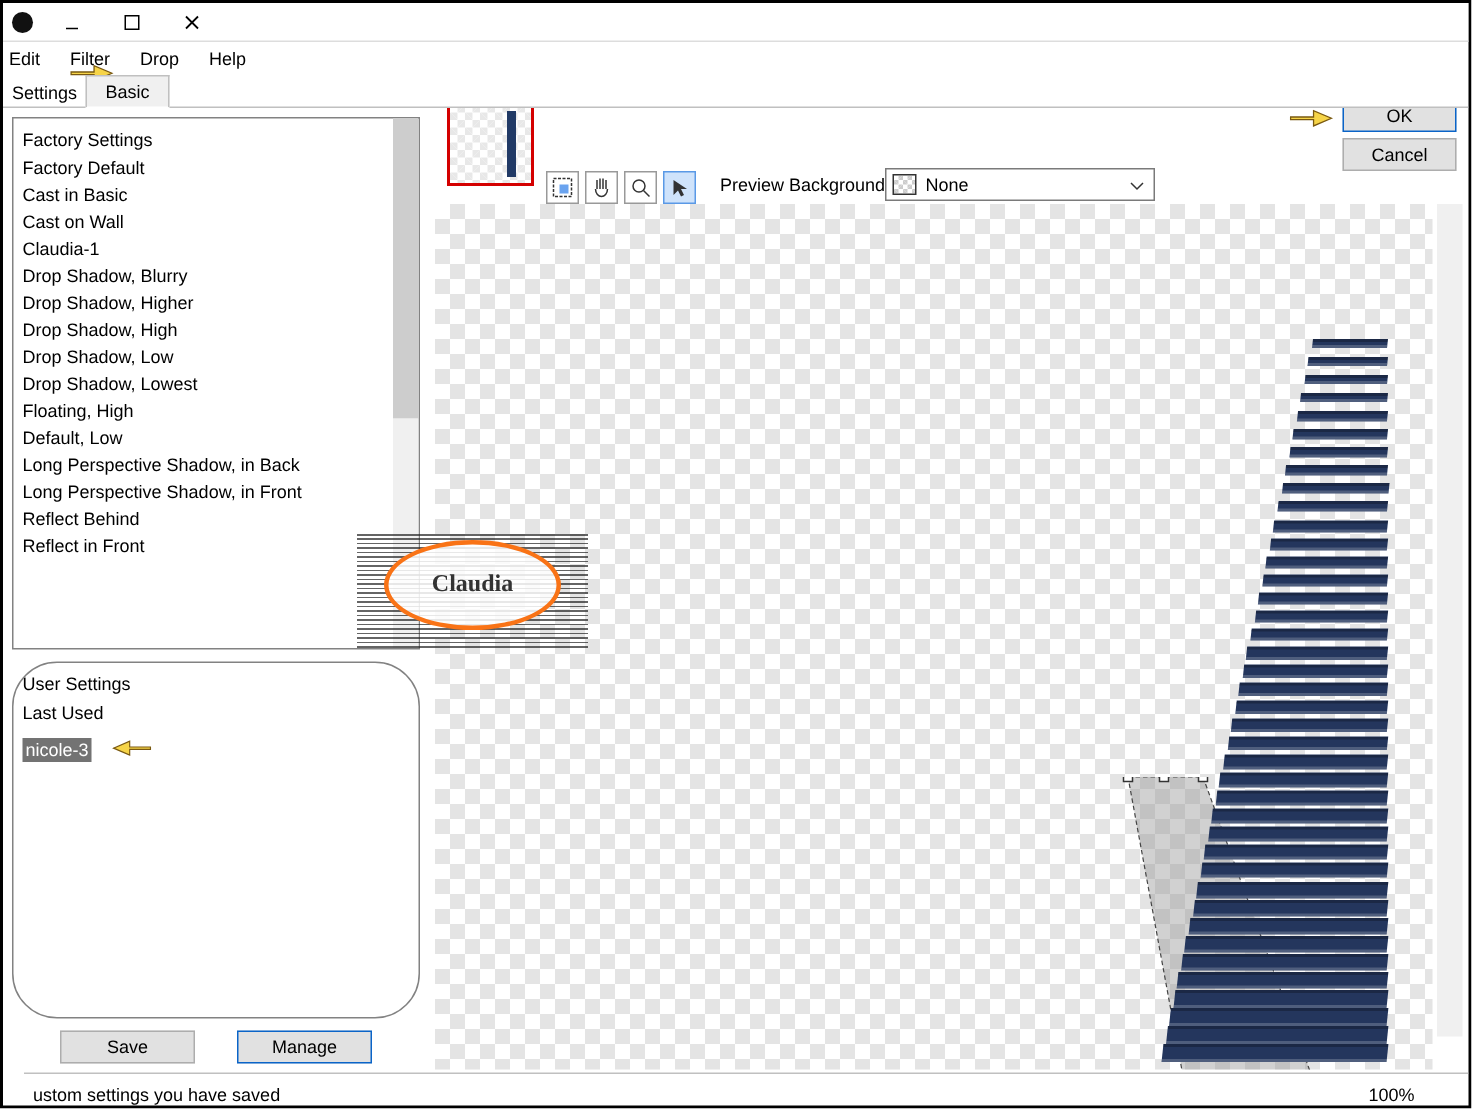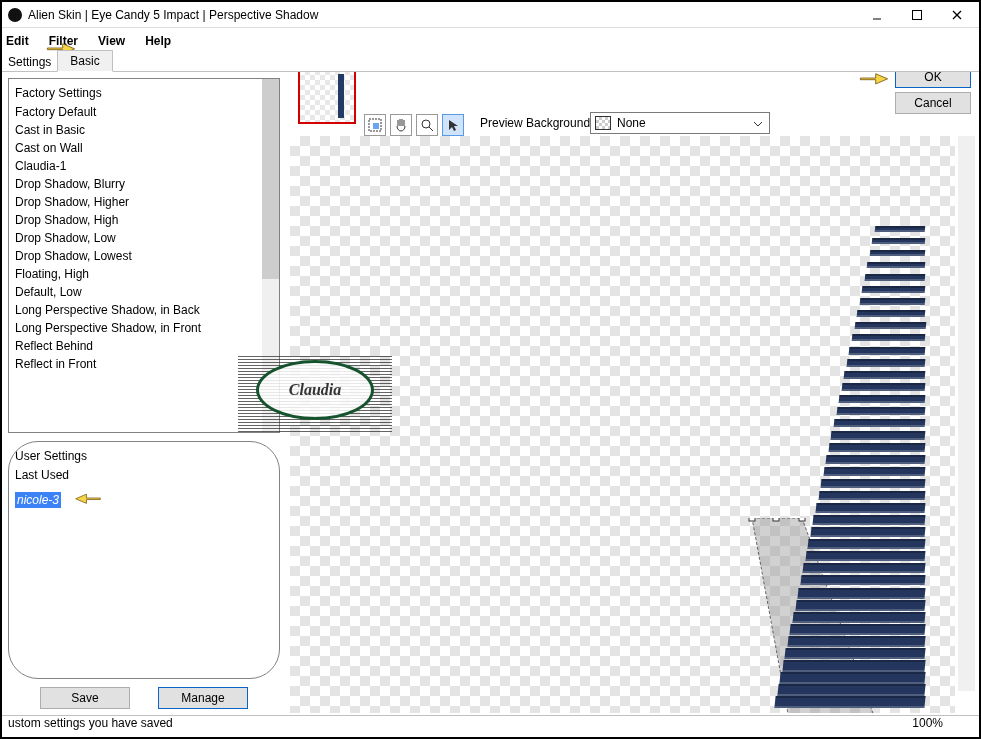--- a/index.html
+++ b/index.html
@@ -3,32 +3,32 @@
 <meta charset="utf-8">
 <style>
   * { box-sizing: border-box; font-family: "Segoe UI", Tahoma, sans-serif; font-size: 12px; }
   body { margin: 0; padding: 0; background: #fff; }
   .window { width: 981px; height: 739px; border: 2px solid #000; background: #fff; position: relative; display: flex; flex-direction: column; overflow: hidden; }
   .titlebar { height: 26px; display: flex; align-items: center; padding: 0 2px 0 6px; background: #fff; border-bottom: 1px solid #ddd; }
   .titlebar .icon { width: 14px; height: 14px; background: #111; border-radius: 50%; margin-right: 6px; }
   .titlebar .title { flex: 1; }
   .winbtn { width: 40px; height: 24px; display: flex; align-items: center; justify-content: center; }
   .winbtn svg { width: 12px; height: 12px; }
-  .menubar { height: 22px; display: flex; align-items: flex-end; padding: 0 4px; font-weight: bold; }
+  .menubar { height: 22px; display: flex; align-items: center; padding: 0 4px; }
   .menubar .item { padding: 2px 10px; }
   .tabsrow { height: 22px; display: flex; align-items: flex-end; padding: 0 4px; border-bottom: 1px solid #c0c0c0; }
   .tab-label { padding: 4px 6px 2px 2px; }
   .tab { padding: 3px 12px; background: #f0f0f0; border: 1px solid #c0c0c0; border-bottom: 1px solid #fff; position: relative; top: 1px; }
   .body { flex: 1; display: flex; position: relative; overflow: hidden; }
   .left { width: 284px; display: flex; flex-direction: column; padding: 6px 6px 2px 6px; }
   .listbox { border: 1px solid #828282; background: #fff; position: relative; overflow: hidden; display: flex; }
   .list-content { flex: 1; padding: 4px 2px 4px 6px; }
   .list-header { font-weight: normal; padding: 3px 0; }
   .list-item { padding: 2px 0; white-space: nowrap; }
-  .list-item.selected { background: #3b82f6; color: #fff; display: inline-block; padding: 1px 2px; font-style: italic; }
+  .list-item.selected { background: #737373; color: #fff; display: inline-block; padding: 1px 2px; }
   .scroll { width: 17px; background: #f0f0f0; display: flex; flex-direction: column; }
   .scroll .track { flex: 1; background: #f0f0f0; }
   .scroll .thumb { width: 100%; background: #cdcdcd; }
   .buttons-row { display: flex; justify-content: center; gap: 28px; padding: 8px 0 4px 0; }
   .btn { width: 90px; height: 22px; background: #e1e1e1; border: 1px solid #adadad; display: flex; align-items: center; justify-content: center; }
   .btn.primary { border: 1px solid #0a64c8; }
   .right { flex: 1; position: relative; display: flex; flex-direction: column; }
   .topright { height: 60px; position: relative; display: flex; align-items: center; }
   .thumb-nav { position: absolute; left: 12px; top: -4px; width: 58px; height: 56px; border: 2px solid #d40000; background-image: linear-gradient(45deg,#e8e8e8 25%,transparent 25%),linear-gradient(-45deg,#e8e8e8 25%,transparent 25%),linear-gradient(45deg,transparent 75%,#e8e8e8 75%),linear-gradient(-45deg,transparent 75%,#e8e8e8 75%); background-size: 10px 10px; background-position: 0 0,0 5px,5px -5px,-5px 0; }
   .thumb-nav::after { content: ""; position: absolute; top: 4px; right: 10px; width: 6px; height: 44px; background: #213a66; }
@@ -37,39 +37,38 @@
   .toolbtn.active { background: #cfe3fb; border: 1px solid #5a99e6; }
   .preview-label { position: absolute; left: 194px; top: 44px; }
   .combo { position: absolute; left: 304px; top: 40px; width: 180px; height: 22px; border: 1px solid #7a7a7a; background: #fff; display: flex; align-items: center; padding: 0 4px; }
   .combo .swatch { width: 16px; height: 14px; background: #fff; border: 1px solid #333; margin-right: 6px; background-image: linear-gradient(45deg,#ccc 25%,transparent 25%),linear-gradient(-45deg,#ccc 25%,transparent 25%),linear-gradient(45deg,transparent 75%,#ccc 75%),linear-gradient(-45deg,transparent 75%,#ccc 75%); background-size: 6px 6px; background-position: 0 0,0 3px,3px -3px,-3px 0; }
   .combo .drop { margin-left: auto; width: 14px; text-align: center; }
   .okcancel { position: absolute; right: 8px; top: -6px; display: flex; flex-direction: column; gap: 4px; }
   .okbtn { width: 76px; height: 22px; background: #e1e1e1; border: 1px solid #0a64c8; display:flex; align-items:center; justify-content:center; position:relative;}
   .cancelbtn { width: 76px; height: 22px; background: #e1e1e1; border: 1px solid #adadad; display:flex; align-items:center; justify-content:center;}
   .canvas { flex: 1; margin: 4px 24px 2px 4px; background-image: linear-gradient(45deg,#e4e4e4 25%,transparent 25%),linear-gradient(-45deg,#e4e4e4 25%,transparent 25%),linear-gradient(45deg,transparent 75%,#e4e4e4 75%),linear-gradient(-45deg,transparent 75%,#e4e4e4 75%); background-size: 20px 20px; background-position: 0 0,0 10px,10px -10px,-10px 0; position: relative; overflow:hidden; }
   .bar { position: absolute; background: #21355e; height: 10px; transform-origin: left center; }
-  .status { height: 22px; border-top: 1px solid #c0c0c0; display: flex; align-items: flex-start; padding: 0 6px; }
+  .status { height: 22px; border-top: 1px solid #c0c0c0; display: flex; align-items: flex-end; padding: 0 6px; margin-left: 14px; }
   .zoom { margin-left: auto; padding-right: 30px; }
   .pointer-hand { position: absolute; width: 34px; height: 24px; }
   .pointer-hand svg { width: 100%; height: 100%; }
   .watermark { position: absolute; left: 236px; top: 282px; width: 154px; height: 78px; pointer-events: none; }
   .watermark .stripes { position:absolute; inset:0; background: repeating-linear-gradient(0deg,#222 0,#222 1px,transparent 1px,transparent 3px); opacity:0.7;}
-  .watermark .oval { position:absolute; left:18px; top:6px; width:118px; height:60px; border: 3px solid #14532d; border-radius: 50%; background: rgba(255,255,255,0.85); display:flex; align-items:center; justify-content:center; font-family: cursive; font-style:italic; font-weight:bold; color:#333; font-size:16px;}
+  .watermark .oval { position:absolute; left:18px; top:6px; width:118px; height:60px; border: 3px solid #f97316; border-radius: 50%; background: rgba(255,255,255,0.85); display:flex; align-items:center; justify-content:center; font-family: cursive; font-weight:bold; color:#333; font-size:16px;}
   .shadow-poly { position:absolute; left:420px; top:382px; }
   .canvas-scroll { position:absolute; right:4px; top:64px; bottom:24px; width:17px; background:#f0f0f0; display:flex; flex-direction:column;}
   .canvas-scroll .track{flex:1;}
 </style>
 </head>
 <body>
 
 <div class="window">
 
   <div class="titlebar">
     <div class="icon"></div>
-    <div class="title">Alien Skin | Eye Candy 5 Impact | Perspective Shadow</div>
     <div class="winbtn">
       <svg viewBox="0 0 12 12">
           <line x1="2" y1="10" x2="10" y2="10" stroke="#000" stroke-width="1"></line>
         </svg>
     </div>
     <div class="winbtn">
       <svg viewBox="0 0 12 12">
           <rect x="1.5" y="1.5" width="9" height="9" fill="none" stroke="#000" stroke-width="1"></rect>
         </svg>
     </div>
@@ -77,21 +76,21 @@
       <svg viewBox="0 0 12 12">
           <line x1="2" y1="2" x2="10" y2="10" stroke="#000" stroke-width="1.2"></line>
           <line x1="10" y1="2" x2="2" y2="10" stroke="#000" stroke-width="1.2"></line>
         </svg>
     </div>
   </div>
 
   <div class="menubar">
     <div class="item" style="padding-left:0">Edit</div>
     <div class="item">Filter</div>
-    <div class="item">View</div>
+    <div class="item">Drop</div>
     <div class="item">Help</div>
     <div class="pointer-hand" style="left:42px; top:34px;">
       <svg viewBox="0 0 40 26">
           <path d="M4 13 L22 13 L22 8 L36 14 L22 20 L22 15 L4 15 Z" fill="#f6d448" stroke="#7a5910" stroke-width="1"></path>
         </svg>
     </div>
   </div>
 
   <div class="tabsrow">
     <div class="tab-label">Settings</div>

